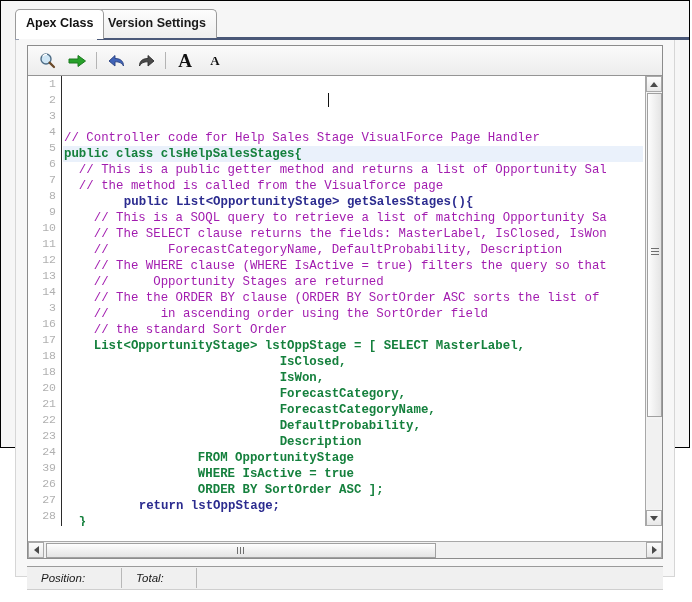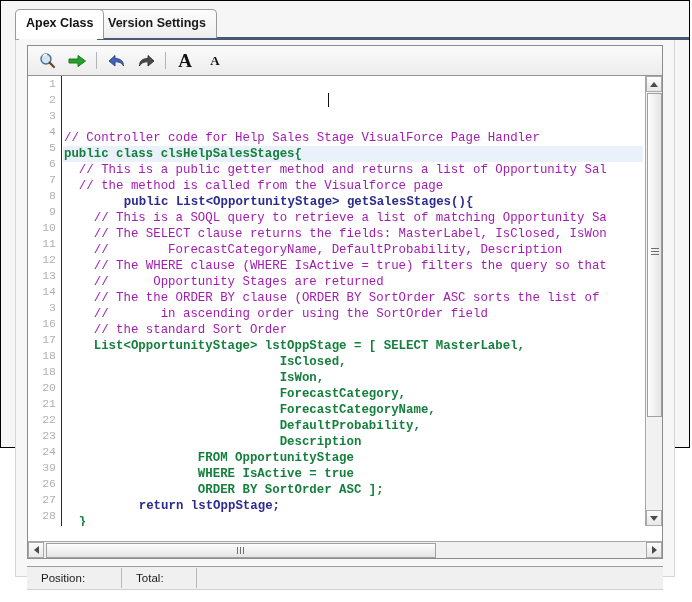--- a/index.html
+++ b/index.html
@@ -340,20 +340,21 @@
     display: flex;
     align-items: center;
     font-size: 11.5px;
     color: #1b1b1b;
   }
   .sb-cell {
     height: 22px;
     display: flex;
     align-items: center;
     box-sizing: border-box;
+    font-style: italic;
   }
   .sb-divider {
     width: 1px;
     height: 20px;
     background: #b8b8b8;
   }
   .sb-label { padding-left: 14px; }
   .sb-value { padding-left: 46px; }
 </style>
 </head>

